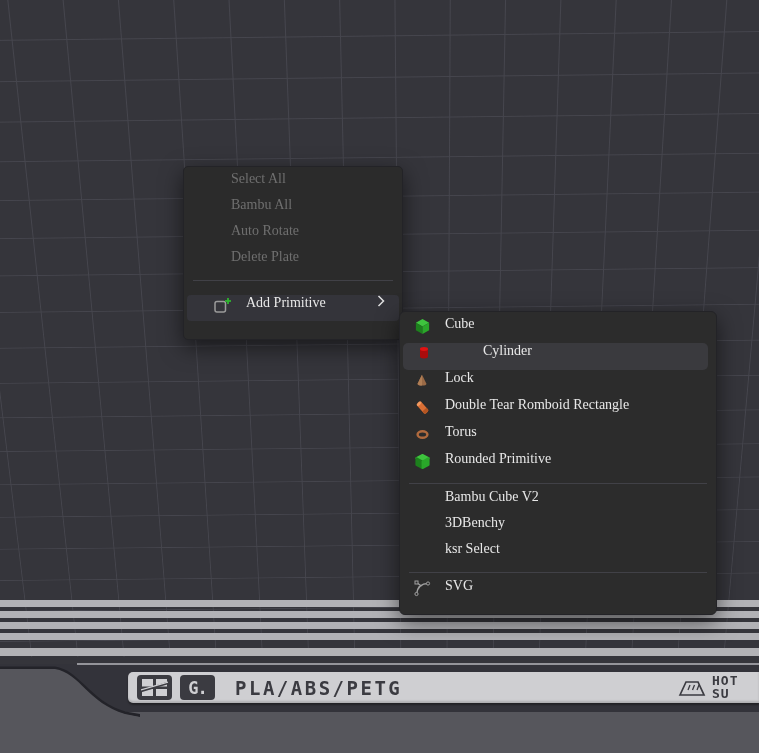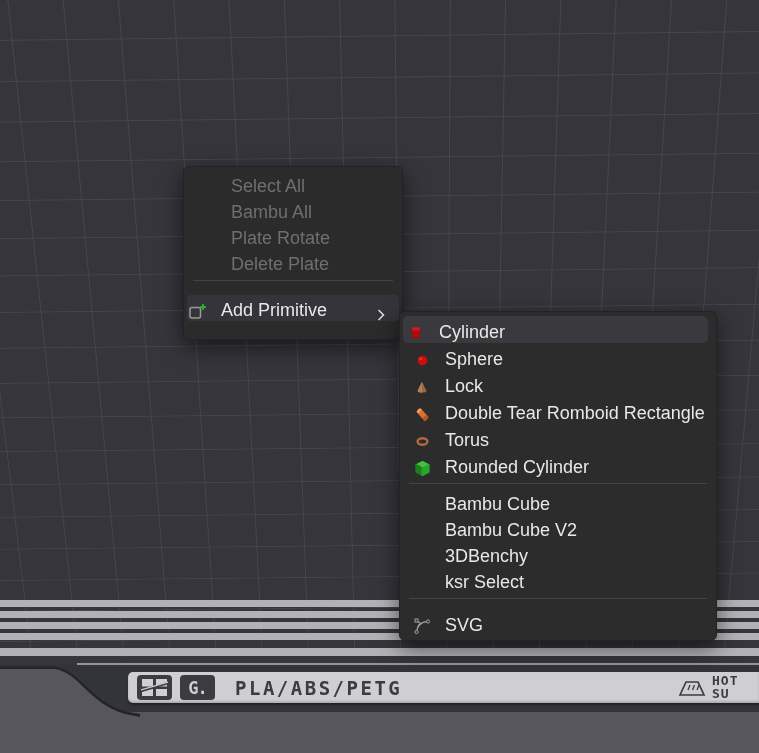--- a/index.html
+++ b/index.html
@@ -54,31 +54,31 @@
   .bed-icon{margin-right:5px;flex:0 0 auto;}
   
   .menu{
     position:absolute;background:var(--menu-bg,#2b2b2b);border-radius:5px;
     box-shadow:0 7px 22px rgba(0,0,0,.55);padding:4px 0;z-index:20;
     box-sizing:border-box;border:1px solid #232327;
   }
   .menu.main{left:183px;top:166px;width:220px;}
   .menu.sub{left:399px;top:311px;width:318px;background:var(--submenu-bg,#2c2c2c);border-radius:6px;}
   .menu .item{
-    height:26px;display:flex;align-items:flex-end;
-    padding:0 14px 0 13px;color:var(--menu-text,#e8e8e8);font-size:18px;cursor:default;
+    height:26px;display:flex;align-items:flex-start;
+    padding:0 14px 0 13px;color:var(--menu-text,#e8e8e8);font-size:14px;cursor:default;font-family:Liberation Serif, serif;
   }
   .menu.sub .item{height:27px;}
   .menu.sub .item.model{height:26px;}
   .menu.sub .item.tall{height:32px;}
   .menu .ico{width:22px;height:20px;margin-right:12px;display:flex;align-items:center;justify-content:center;flex:0 0 auto;}
   .menu.sub .ico{width:18px;margin-right:14px;}
   .menu .item.disabled{color:var(--menu-text-disabled,#6f6f6f);}
-  .menu .item.hovered{background:var(--item-hover,#34343a);border-radius:4px;margin:14px 3px;padding-left:0;}
-  .menu.sub .item.hovered{background:var(--row-highlight,#3a3a3e);border-radius:5px;margin:0 8px 0 3px;padding-left:4px;}
+  .menu .item.hovered{background:var(--item-hover,#34343a);border-radius:4px;margin:14px 3px;padding-left:25px;}
+  .menu.sub .item.hovered{background:var(--row-highlight,#3a3a3e);border-radius:5px;margin:0 8px 0 3px;padding-left:12px;gap:36px;}
   .menu .sep{height:1px;background:var(--separator,#414147);margin:5px 9px;}
   .menu .chev{margin-left:auto;display:flex;align-items:center;}
   .menu .label{white-space:nowrap;}
 </style>
 </head>
 <body>
 
 <div class="stage">
 
   <div class="gridplane"></div>
@@ -130,21 +130,21 @@
       <div class="item disabled">
         <span class="ico"></span>
         <span class="label">Select All</span>
       </div>
       <div class="item disabled">
         <span class="ico"></span>
         <span class="label">Bambu All</span>
       </div>
       <div class="item disabled">
         <span class="ico"></span>
-        <span class="label">Plate Rotate</span>
+        <span class="label">Auto Rotate</span>
       </div>
       <div class="item disabled">
         <span class="ico"></span>
         <span class="label">Delete Plate</span>
       </div>
       <div class="sep"></div>
       <div class="item hovered">
         <span class="ico">
           <svg width="20" height="18" viewBox="0 0 20 18">
             <rect x="2" y="5.5" width="10.5" height="10.5" rx="2" fill="none" stroke="#9b9b9b" stroke-width="1.5"></rect>
@@ -155,37 +155,38 @@
         <span class="label">Add Primitive</span>
         <span class="chev">
           <svg width="8" height="12" viewBox="0 0 8 12">
             <path d="M1.5,1 L6.5,6 L1.5,11" stroke="#e0e0e0" stroke-width="1.5" fill="none"></path>
           </svg>
         </span>
       </div>
     </div>
 
   <div class="menu sub" id="sub-menu">
+      <div class="item">
+        <span class="ico">
+          <svg width="17" height="17" viewBox="0 0 18 18">
+            <polygon points="9,1 16,5 9,9 2,5" fill="#3ec43e"></polygon>
+            <polygon points="2,5 9,9 9,17 2,13" fill="#1d801d"></polygon>
+            <polygon points="16,5 9,9 9,17 16,13" fill="#2aa72a"></polygon>
+          </svg>
+        </span>
+        <span class="label">Cube</span>
+      </div>
       <div class="item hovered">
         <span class="ico">
           <svg width="16" height="16" viewBox="0 0 18 18">
             <path d="M4.5,4.5 v8.5 a4.5,2.2 0 0 0 9,0 V4.5 Z" fill="#a90c0c"></path>
             <ellipse cx="9" cy="4.5" rx="4.5" ry="2.2" fill="#e21212"></ellipse>
           </svg>
         </span>
         <span class="label">Cylinder</span>
-      </div>
-      <div class="item">
-        <span class="ico">
-          <svg width="15" height="15" viewBox="0 0 18 18">
-            <circle cx="9" cy="9" r="5.8" fill="#c90e0e"></circle>
-            <ellipse cx="7" cy="6.8" rx="2.2" ry="1.5" fill="#ee3a3a" opacity="0.8"></ellipse>
-          </svg>
-        </span>
-        <span class="label">Sphere</span>
       </div>
       <div class="item">
         <span class="ico">
           <svg width="16" height="16" viewBox="0 0 18 18">
             <path d="M9,3 L14,13.2 a5,2.1 0 0 1 -10,0 Z" fill="#9a6a46"></path>
             <path d="M9,3 L4,13.2 a5,2.1 0 0 0 5,2 Z" fill="#b07e55"></path>
           </svg>
         </span>
         <span class="label">Lock</span>
       </div>
@@ -210,27 +211,23 @@
         <span class="label">Torus</span>
       </div>
       <div class="item">
         <span class="ico">
           <svg width="17" height="17" viewBox="0 0 18 18">
             <polygon points="9,2 15.5,5.5 9,9 2.5,5.5" fill="#3ec43e" stroke="#3ec43e" stroke-width="2" stroke-linejoin="round"></polygon>
             <polygon points="2.5,5.5 9,9 9,16 2.5,12.5" fill="#1d801d" stroke="#1d801d" stroke-width="2" stroke-linejoin="round"></polygon>
             <polygon points="15.5,5.5 9,9 9,16 15.5,12.5" fill="#2aa72a" stroke="#2aa72a" stroke-width="2" stroke-linejoin="round"></polygon>
           </svg>
         </span>
-        <span class="label">Rounded Cylinder</span>
+        <span class="label">Rounded Primitive</span>
       </div>
       <div class="sep"></div>
-      <div class="item model">
-        <span class="ico"></span>
-        <span class="label">Bambu Cube</span>
-      </div>
       <div class="item model">
         <span class="ico"></span>
         <span class="label">Bambu Cube V2</span>
       </div>
       <div class="item model">
         <span class="ico"></span>
         <span class="label">3DBenchy</span>
       </div>
       <div class="item model">
         <span class="ico"></span>

